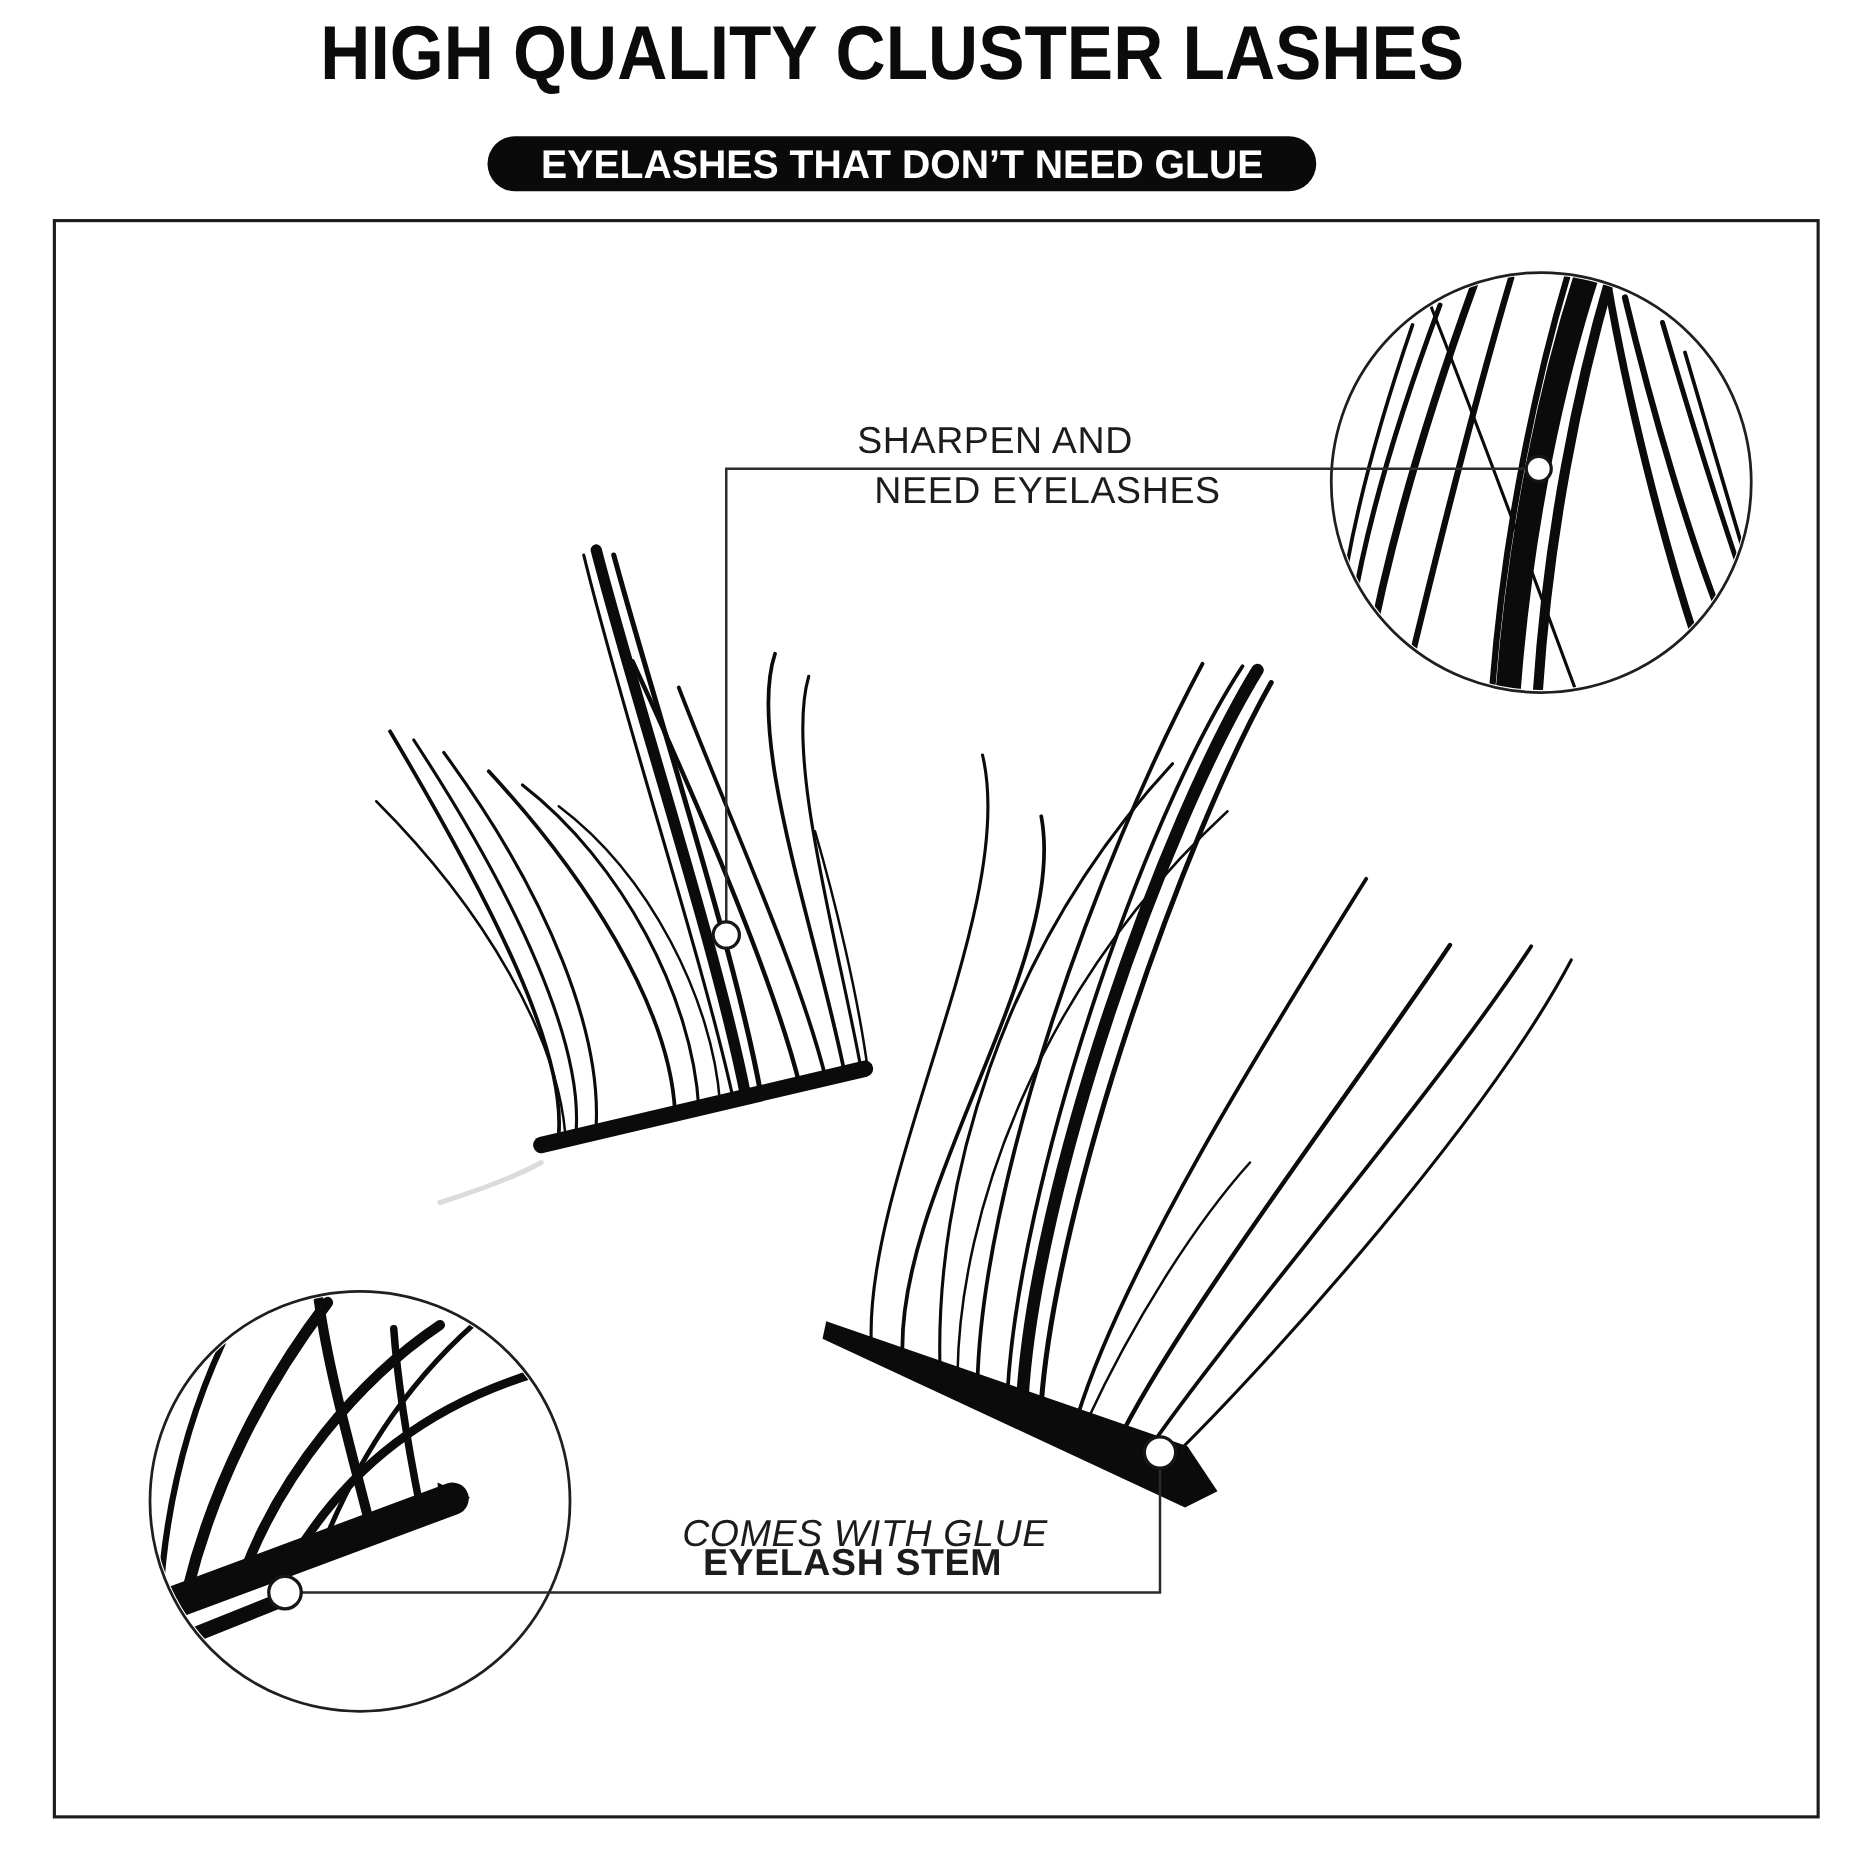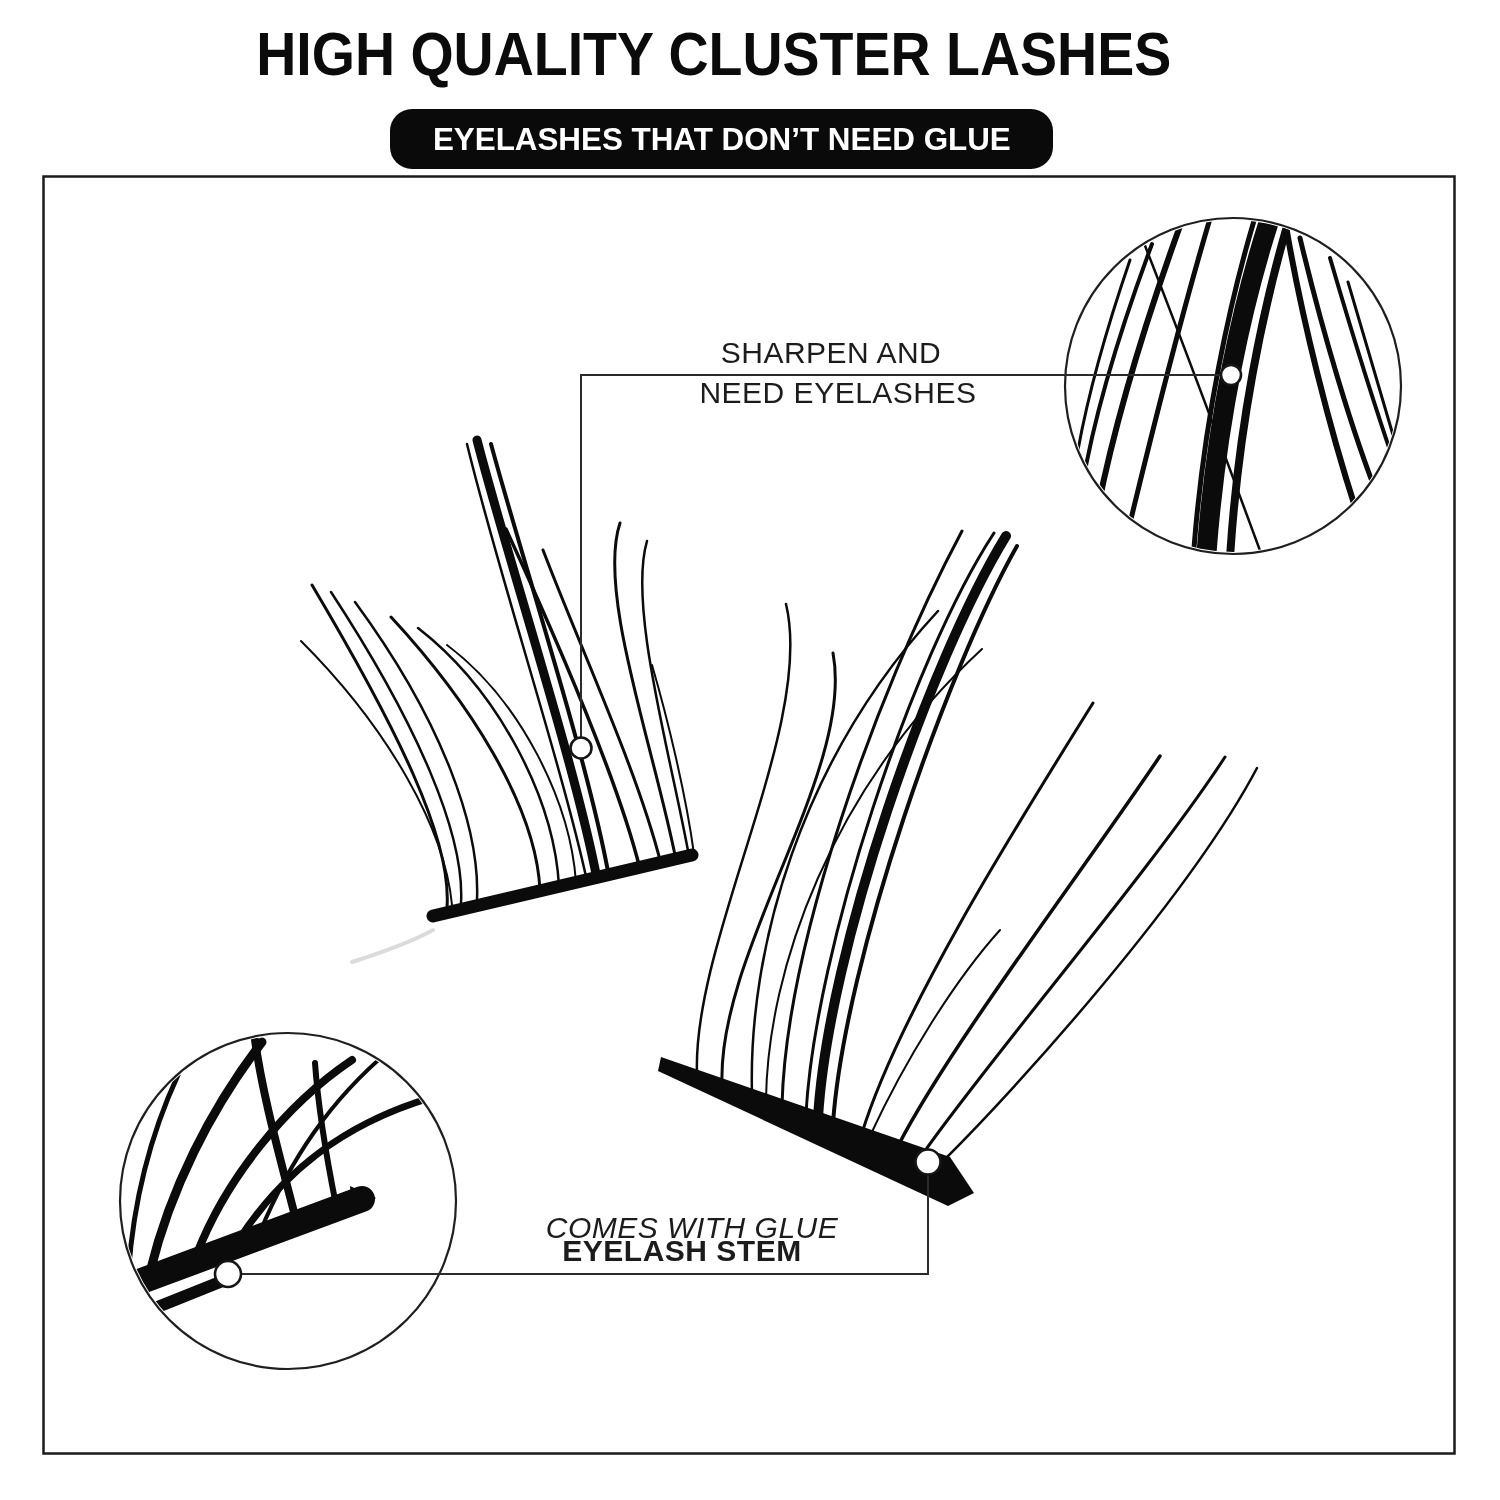--- a/index.html
+++ b/index.html
@@ -10,27 +10,27 @@
     --label:#1c1c1c;
     --paper:#ffffff;
   }
   html,body{margin:0;padding:0;}
   body{
     width:1500px;height:1500px;position:relative;overflow:hidden;
     background:var(--paper);
     font-family:"Liberation Sans","DejaVu Sans",sans-serif;
   }
   .title{
-    position:absolute;top:24px;left:0;width:1428px;height:61px;
+    position:absolute;top:12px;left:0;width:1428px;height:61px;
     line-height:61px;text-align:center;white-space:nowrap;
     font-size:61px;font-weight:bold;color:var(--ink);
   }
   .title .squeeze{display:inline-block;transform:scaleX(0.91);transform-origin:center;}
   .pill{
-    position:absolute;top:109px;left:390px;width:663px;height:60px;
+    position:absolute;top:109px;left:390px;width:663px;height:44px;
     background:var(--banner-bg);border-radius:22px;
     display:flex;align-items:center;justify-content:center;
   }
   .pill .pill-text{
     color:var(--banner-text);font-size:32px;font-weight:bold;
     white-space:nowrap;letter-spacing:0px;transform:scaleX(0.98);
   }
   .art{position:absolute;left:0;top:0;width:1500px;height:1500px;}
   .callout{
     position:absolute;width:300px;text-align:center;white-space:nowrap;
@@ -142,16 +142,16 @@
     <circle class="dot" cx="1231" cy="375" r="10"></circle>
   </g>
 
   <g>
     <polyline class="guide" points="928,1162 928,1274 228,1274"></polyline>
     <circle class="dot" cx="928" cy="1162" r="12.5"></circle>
     <circle class="dot" cx="228" cy="1274" r="13"></circle>
   </g>
 </svg>
 
-<div class="callout" style="left:681px;top:335px;">SHARPEN AND</div>
+<div class="callout" style="left:646px;top:335px;">SHARPEN AND</div>
 <div class="callout" style="left:688px;top:375px;">NEED EYELASHES</div>
 <div class="callout" style="left:532px;top:1233px;font-weight:bold;">EYELASH STEM</div>
 <div class="callout" style="left:542px;top:1210px;font-style:italic;">COMES WITH GLUE</div>
 
 </body></html>

